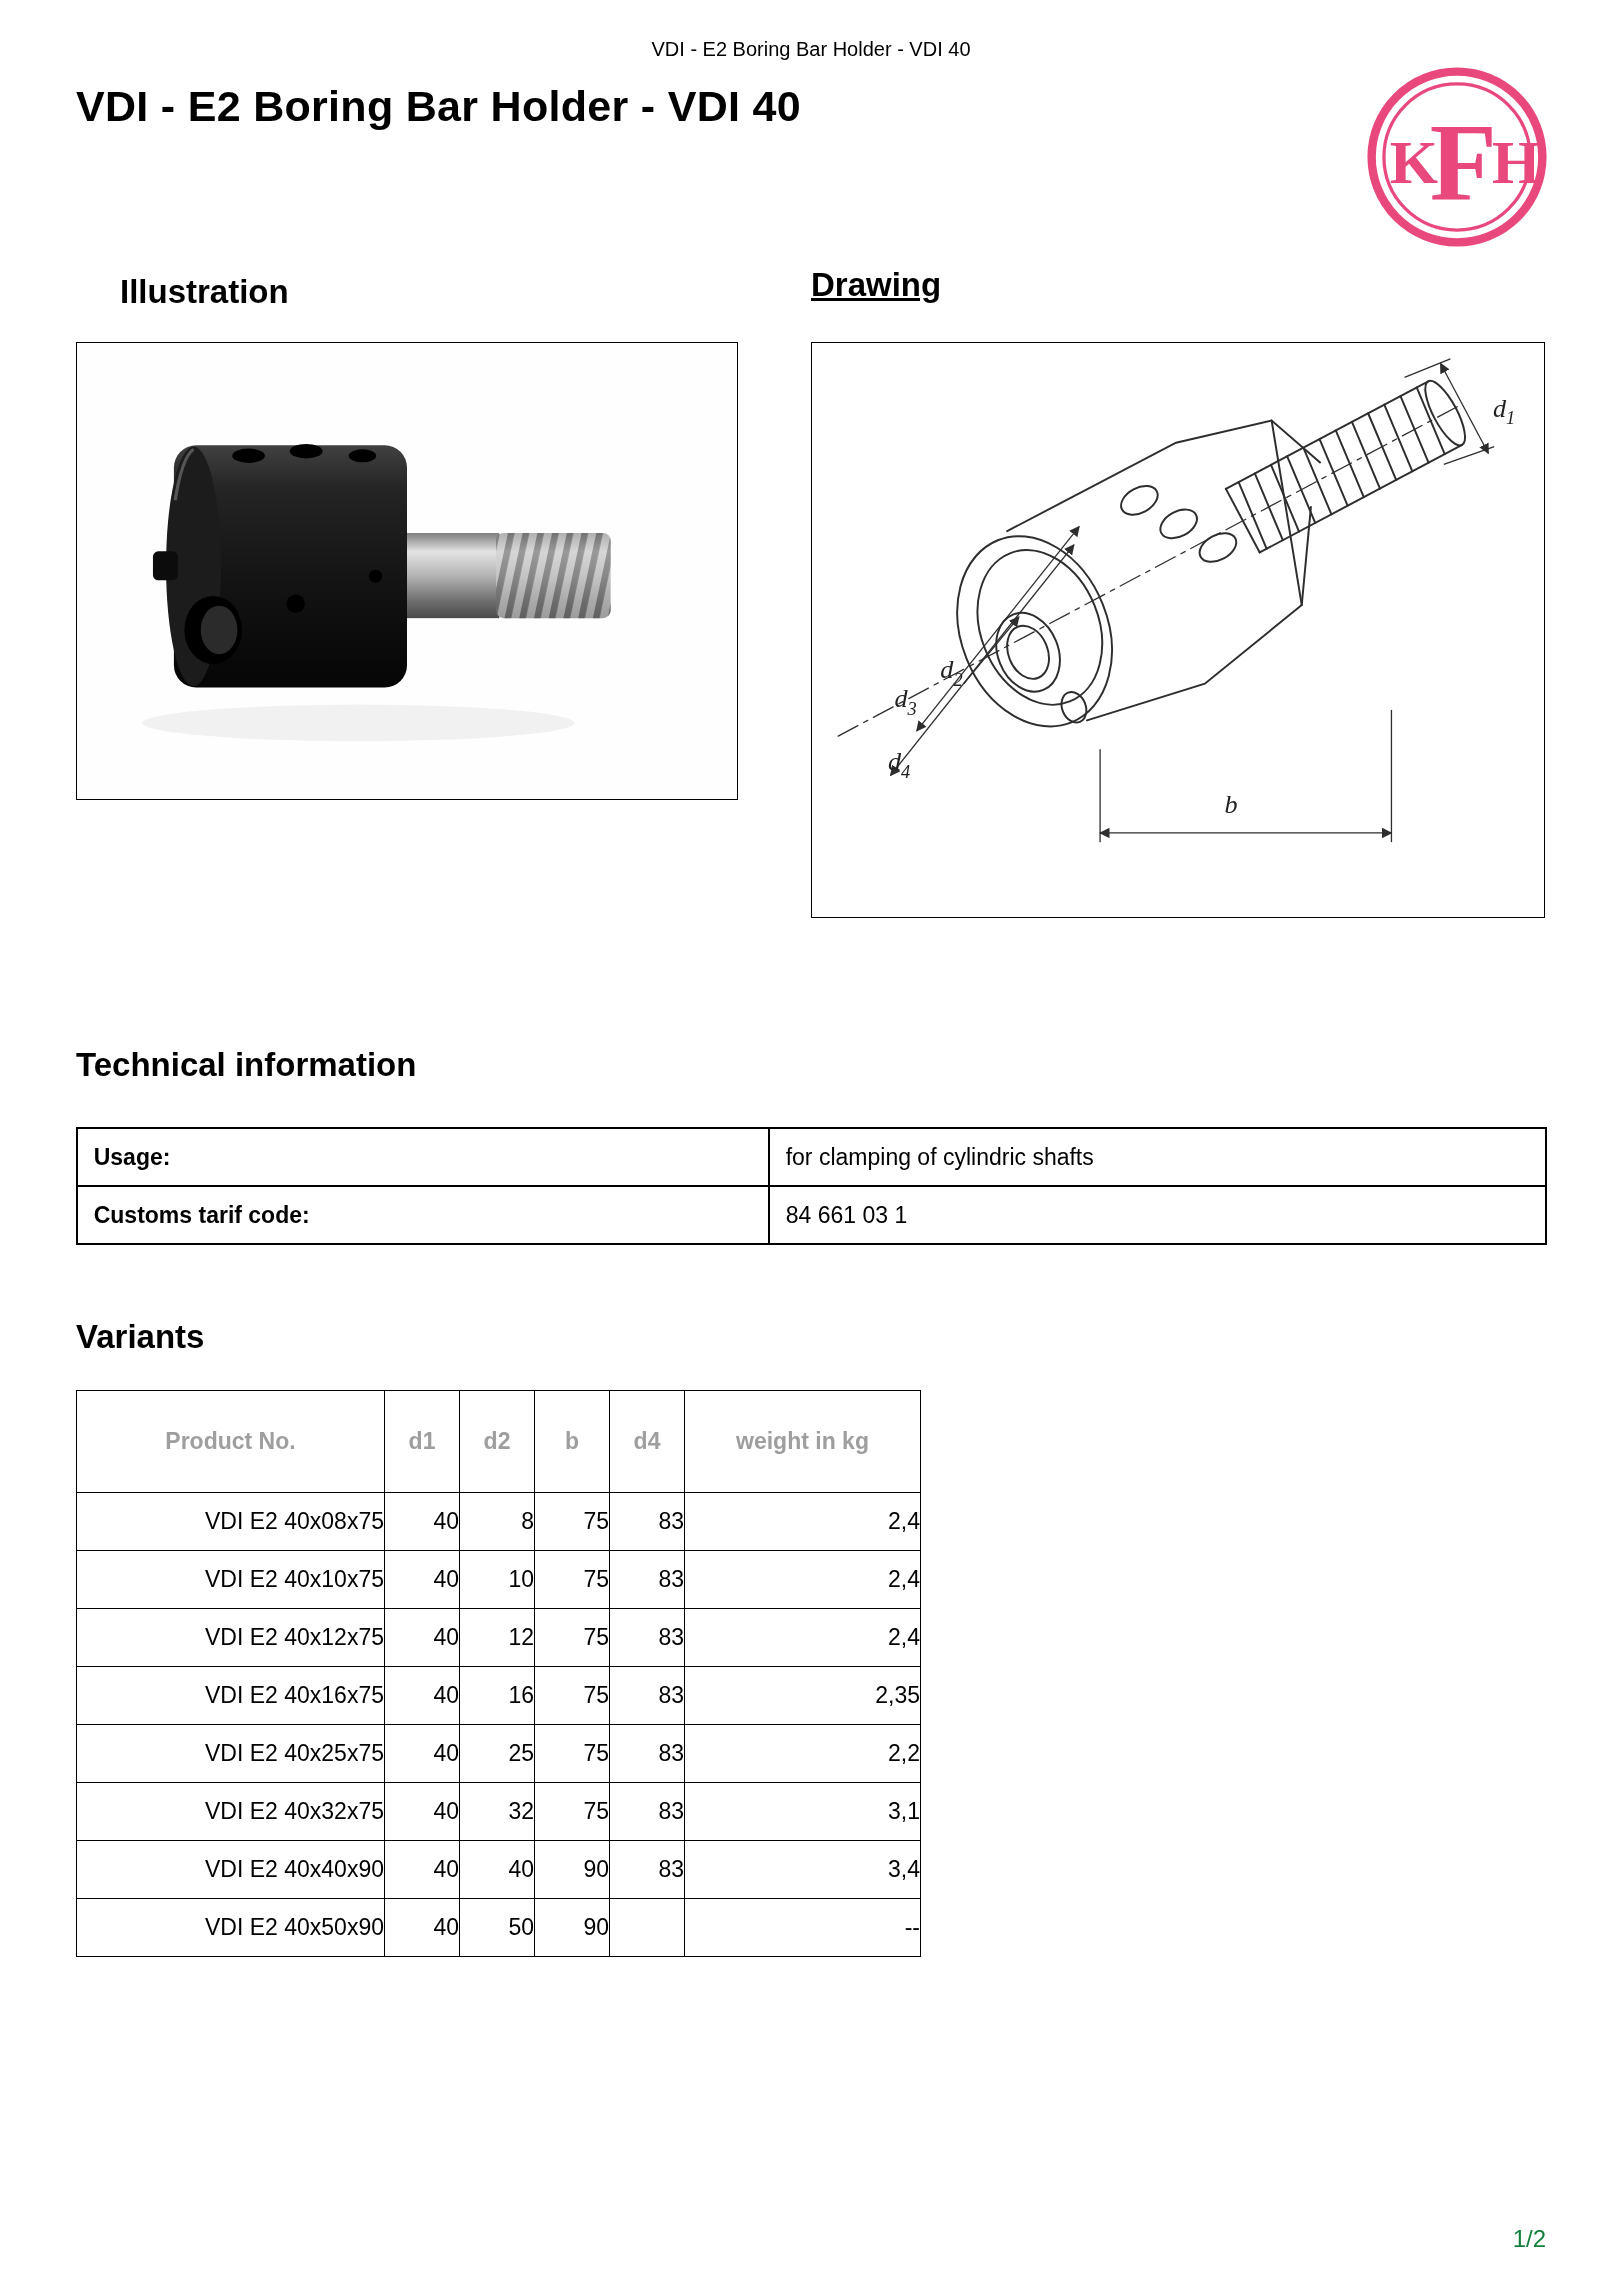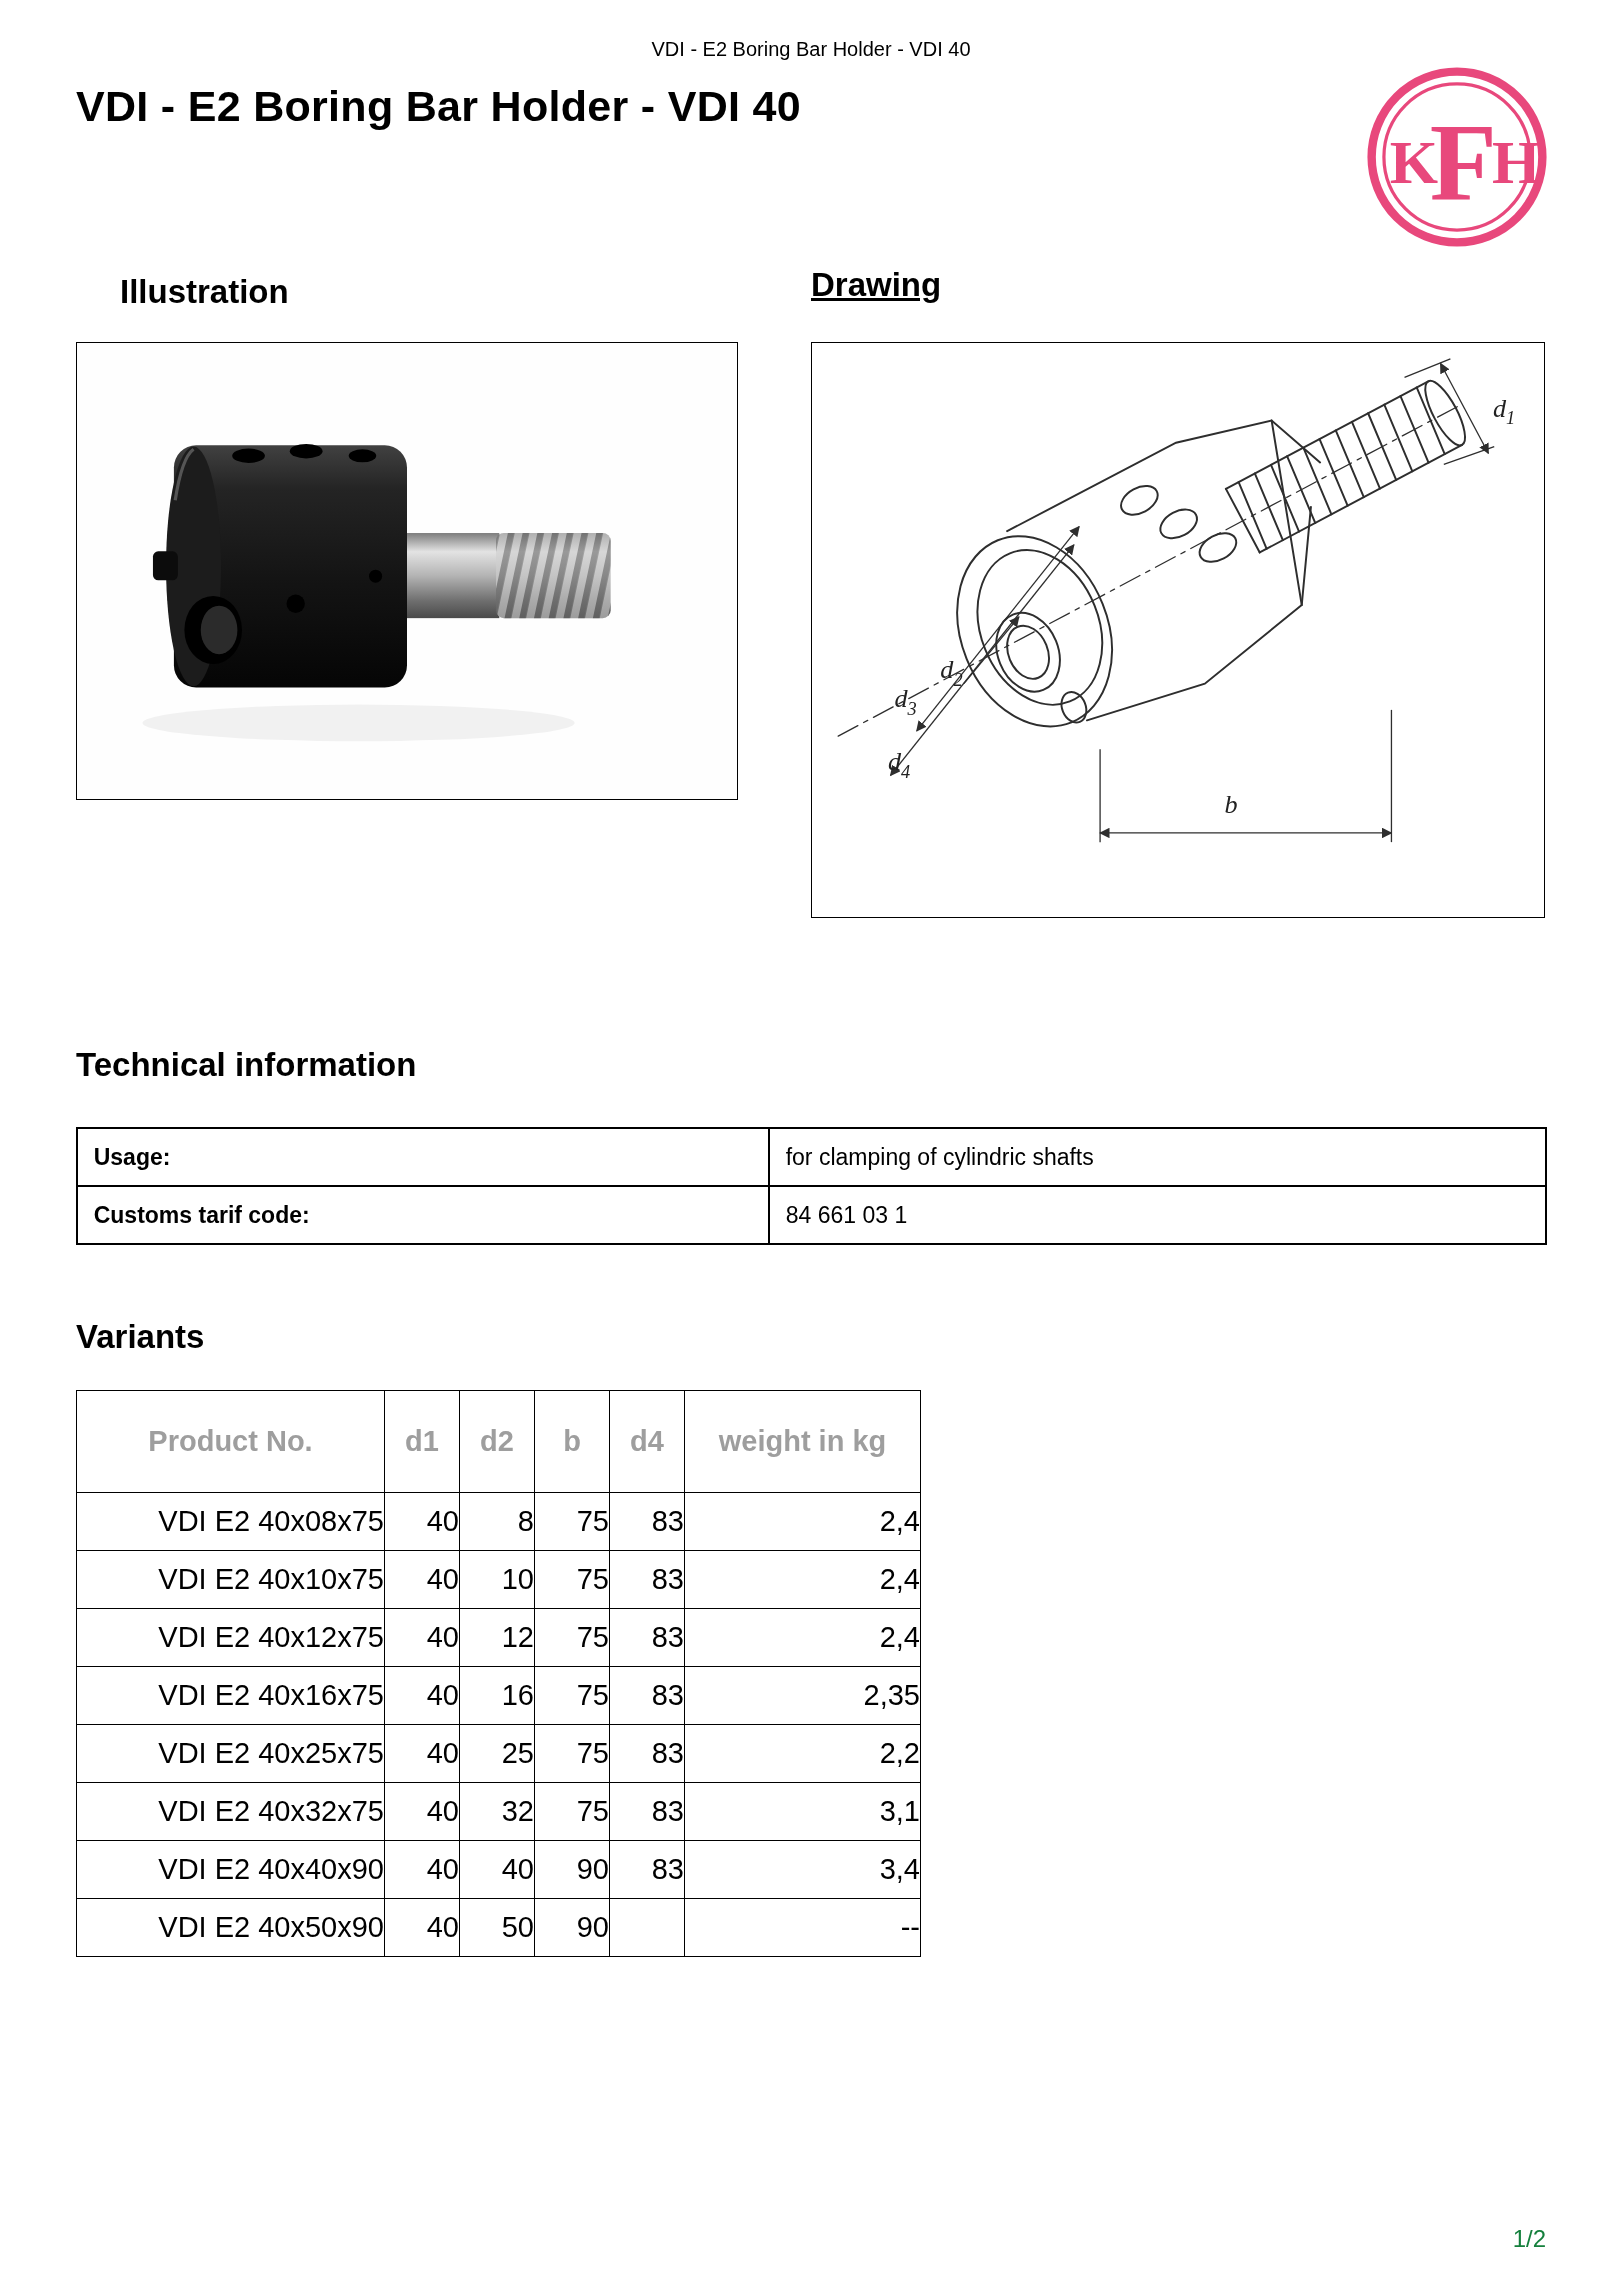--- a/index.html
+++ b/index.html
@@ -22,21 +22,21 @@
   .draw-box { top: 342px; left: 811px; width: 734px; height: 576px; }
   .panel svg { display: block; width: 100%; height: 100%; }
 
   table { border-collapse: collapse; background: #fff; }
 
   .tech-table { position: absolute; top: 1127px; left: 76px; width: 1471px; table-layout: fixed; }
   .tech-table td { border: 2px solid #000; height: 58px; font-size: 23px; padding-left: 15.7px; vertical-align: middle; }
   .tech-table td.lbl { width: 692px; font-weight: bold; }
 
   .var-table { position: absolute; top: 1390px; left: 76px; width: 842px; table-layout: fixed; }
-  .var-table th, .var-table td { border: 1.3px solid #000; font-size: 29px; overflow: hidden; }
+  .var-table th, .var-table td { border: 1.3px solid #000; font-size: 23px; overflow: hidden; }
   .var-table th { height: 102px; color: #9e9e9e; font-weight: bold; text-align: center; vertical-align: middle; }
   .var-table td { height: 58px; text-align: right; vertical-align: middle; }
   .var-table td.product { text-align: right; padding-left: 14.4px; }
 
   .page-number { position: absolute; top: 2225px; right: 76px; font-size: 24px; color: #15803d; }
 
   .dim-text { font-family: "Liberation Serif", serif; font-style: italic; font-size: 40px; fill: #222; }
 </style>
 </head>
 <body>

